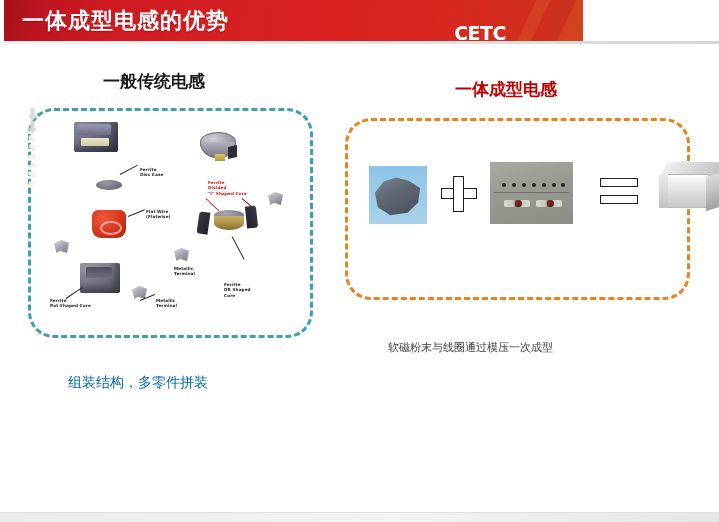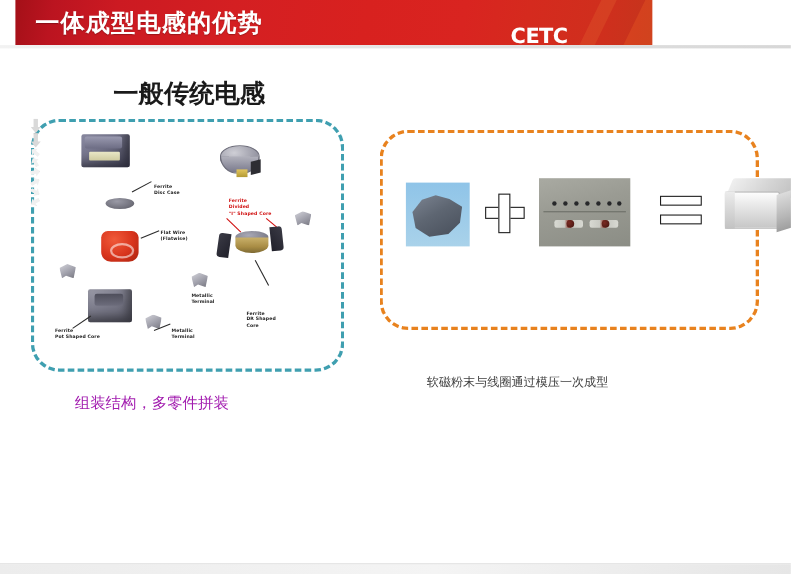--- a/index.html
+++ b/index.html
@@ -10,21 +10,21 @@
     overflow: hidden;
   }
   .slide {
     position: relative;
     width: 719px; height: 522px;
     background: #ffffff;
   }
 
   
   .header {
-    position: absolute; left: 14px; top: 0;
+    position: absolute; left: 4px; top: 0;
     width: 579px; height: 41px;
     background: linear-gradient(100deg,
         #a41018 0%, #bb1420 6%, #cc1a22 16%,
         #d41f22 34%, #d8211f 55%, #d92420 70%,
         #d52a1e 80%, #cf2f1d 92%, #c4351c 100%);
     overflow: hidden;
   }
   .header-stripes { position: absolute; inset: 0; overflow: hidden; }
   .stripe {
     position: absolute; top: -24px; height: 100px;
@@ -61,21 +61,21 @@
   }
   .header-underline {
     position: absolute; left: 0; top: 41px;
     width: 719px; height: 3px;
     background: linear-gradient(90deg, #f2f2f2 0%, #e2e2e2 60%, #d7d7d7 100%);
   }
 
   
   .panel-title {
     position: absolute;
-    font-size: 23px; font-weight: bold;
+    font-size: 17px; font-weight: bold;
     font-family: Liberation Serif, serif;
     white-space: nowrap;
   }
   #left-title  { left: 103px; top: 70px; color: #1a1a1a; }
   #right-title { left: 455px; top: 78px; color: #c00000; }
 
   
   .dash-box { position: absolute; border-radius: 26px; }
   #left-box {
     left: 28px; top: 108px; width: 285px; height: 230px;
@@ -85,21 +85,21 @@
     left: 345px; top: 118px; width: 345px; height: 182px;
     border: 3px dashed #e8821e;
   }
 
   
   .caption {
     position: absolute; font-size: 14px;
     font-family: "DejaVu Sans", "Liberation Sans", sans-serif;
     white-space: nowrap;
   }
-  #left-caption  { left: 68px; top: 358px; color: #a21caf; }
+  #left-caption  { left: 68px; top: 374px; color: #0369a1; }
   #right-caption { left: 388px; top: 340px; color: #404040; font-size: 11px; }
 
   
   .ldiag { position: absolute; left: 28px; top: 108px; width: 285px; height: 230px; }
   .lbl {
     position: absolute; font-size: 4.2px; line-height: 1.25;
     font-weight: bold; color: #1a1a1a;
     font-family: "DejaVu Sans", "Liberation Sans", sans-serif;
     white-space: pre; letter-spacing: 0.1px;
   }
@@ -370,20 +370,21 @@
     <div class="lbl" style="left:146px; top:158px;">Metallic
 Terminal</div>
     <div class="leader" style="left:204px; top:128px; width:26px; transform:rotate(62deg);"></div>
     <div class="lbl" style="left:196px; top:174px;">Ferrite
 DR Shaped
 Core</div>
   </div>
 
   <div class="caption" id="left-caption">组装结构，多零件拼装</div>
 
+  <div class="panel-title" id="right-title">一体成型电感</div>
   <div class="dash-box" id="right-box"></div>
 
   <div class="rdiag">
     <div class="powder-img" style="left:24px; top:48px;">
       <div class="blob"></div>
     </div>
 
     <div class="plus-sign" style="left:96px; top:58px; width:36px; height:36px;">
       <div class="hbar"></div>
         <div class="vbar"></div>

